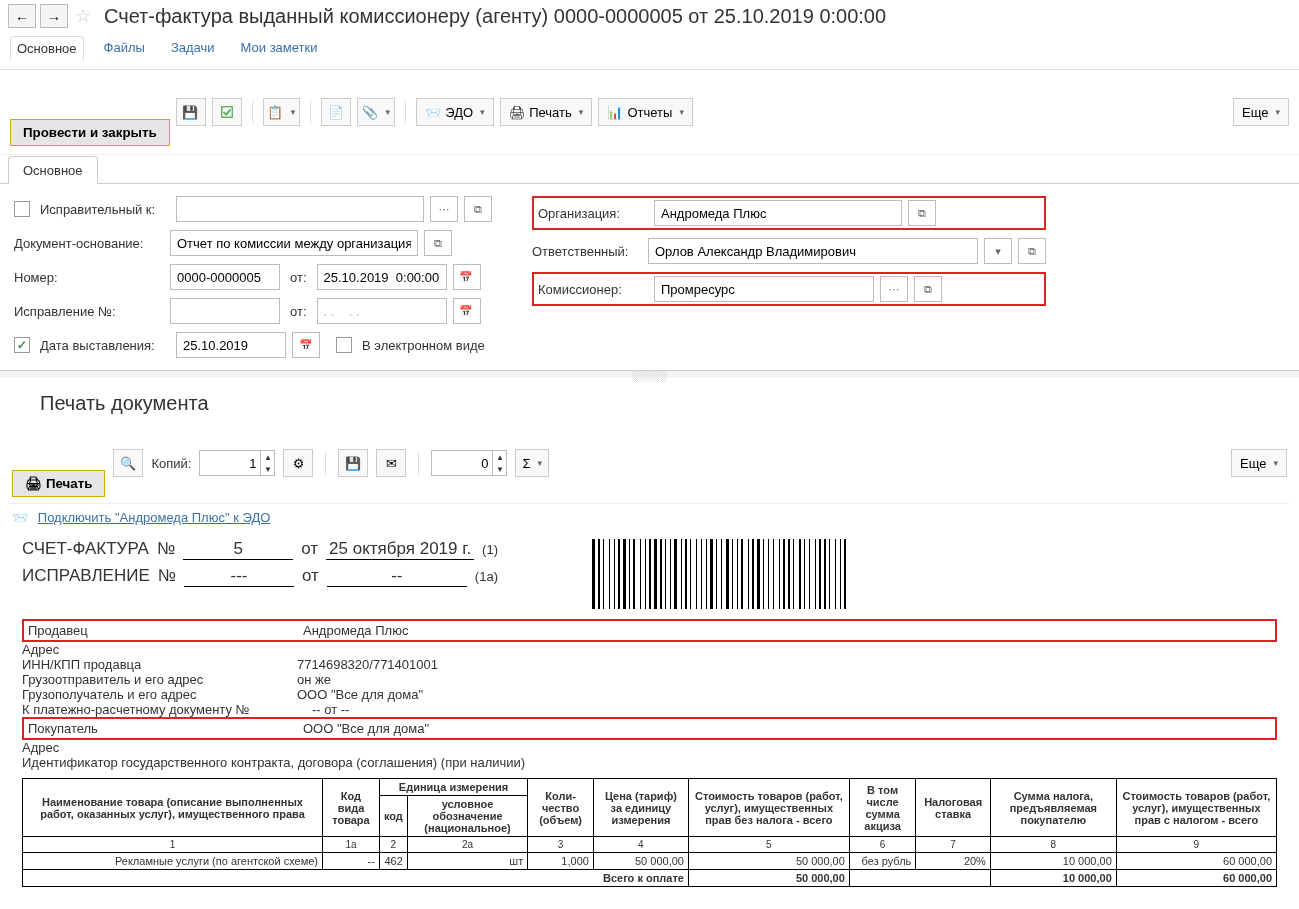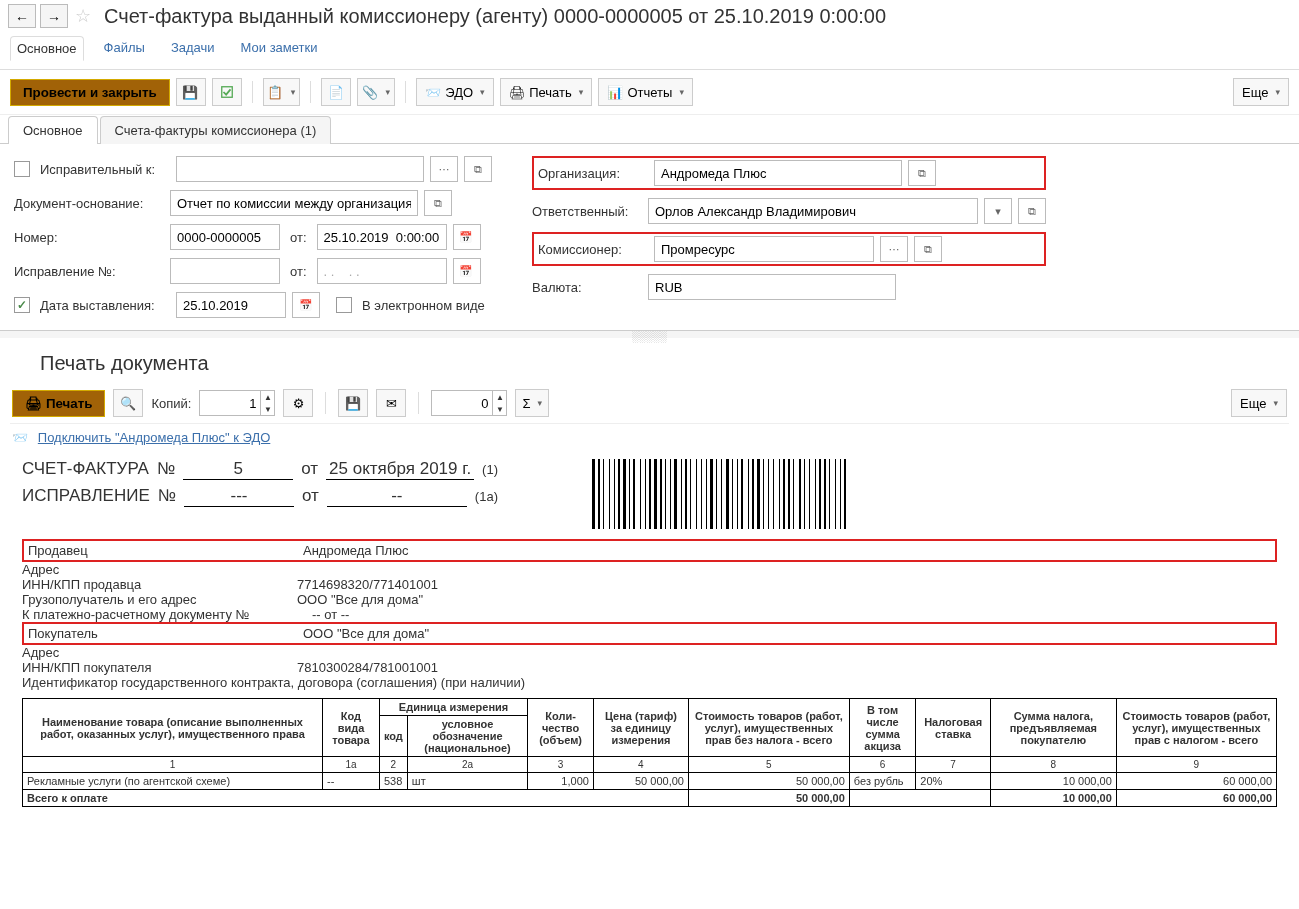--- a/index.html
+++ b/index.html
@@ -5,21 +5,21 @@
 * { box-sizing: border-box; margin: 0; padding: 0; }
 body { font-family: Arial, sans-serif; font-size: 13px; color: #333; background: #fff; }
 .topbar { display: flex; align-items: center; padding: 4px 8px; gap: 4px; }
 .nav-btn { width: 28px; height: 24px; border: 1px solid #bbb; background: #f5f5f5; cursor: pointer; font-size: 14px; display:flex;align-items:center;justify-content:center;}
 .star-btn { width: 22px; height: 22px; color: #ccc; font-size: 18px; cursor: pointer; display:flex;align-items:center;justify-content:center;}
 .page-title { font-size: 20px; font-weight: normal; margin-left: 6px; }
 .navtabs { display: flex; gap: 14px; padding: 4px 10px 8px; border-bottom: 1px solid #ddd;}
 .navtab { color: #3b6fab; cursor: pointer; padding: 4px 6px;}
 .navtab.active { background:#fff; border:1px solid #ddd; border-bottom-color:#fff; border-radius:4px 4px 0 0; color:#333;}
 .toolbar { display: flex; align-items: center; gap: 6px; padding: 8px 10px; border-bottom: 1px solid #eee;}
-.btn-yellow { background: #a16207; border:1px solid #d4aa00; padding: 5px 12px; font-weight: bold; cursor: pointer;}
+.btn-yellow { background: #e5e5e5; border:1px solid #d4aa00; padding: 5px 12px; font-weight: bold; cursor: pointer; margin-top: 41px;}
 .icon-btn { width: 30px; height: 28px; border:1px solid #ccc; background:#f8f8f8; cursor:pointer; display:flex;align-items:center;justify-content:center; font-size:13px;}
 .dropdown-btn { height:28px; border:1px solid #ccc; background:#f8f8f8; padding:0 8px; display:flex;align-items:center;gap:4px;cursor:pointer;font-size:13px;}
 .dd-arrow { font-size:9px; color:#666; margin-left:3px;}
 .btn-green svg,.icon-btn svg{width:14px;height:14px;}
 .form-tabs { display:flex; padding: 0 8px; border-bottom:1px solid #ccc;}
 .form-tab { padding:6px 14px; border:1px solid #ccc; border-bottom:none; background:#f5f5f5; cursor:pointer; border-radius:4px 4px 0 0; margin-right:2px;position:relative;top:1px;}
 .form-tab.active{background:#fff;}
 .form-body { padding:12px 14px; display:flex; gap:40px;}
 .form-col{display:flex;flex-direction:column;gap:8px;}
 .form-row { display:flex; align-items:center; gap:6px;}
@@ -42,21 +42,21 @@
 .inv-ul{border-bottom:1px solid #000;min-width:110px;display:inline-block;text-align:center;padding:0 3px;}
 .inv-paren{font-size:13px;}
 .info-table{margin-top:10px;font-size:13px;}
 .info-row{display:flex;}
 .info-lbl{width:275px;}
 .info-val{flex:1;}
 .barcode{display:flex;gap:1px;height:70px;align-items:stretch;}
 .barcode span{display:block;background:#000;}
 .inv-table{border-collapse:collapse;margin-top:8px;font-size:11px;width:100%;}
 .inv-table th,.inv-table td{border:1px solid #000;padding:2px 4px;text-align:center;vertical-align:middle;}
-.inv-table td.tl{text-align:left;}
+.inv-table td.tl{text-align:right;}
 .inv-table td.tr{text-align:right;}
 .inv-table tr.num-row td{font-size:10px;}
 .right-more{margin-left:auto;}
 .sep{width:1px;height:22px;background:#ddd;margin:0 4px;}
 .spinner{display:flex;align-items:center;border:1px solid #bbb;height:26px;}
 .spinner input{border:none;width:60px;text-align:right;padding:0 4px;font-size:13px;}
 .spinner .spbtns{display:flex;flex-direction:column;}
 .spinner .spbtns span{width:14px;height:12px;border-left:1px solid #bbb;font-size:8px;display:flex;align-items:center;justify-content:center;cursor:pointer;}
 </style>
 </head>
@@ -95,21 +95,20 @@
   <button class="dropdown-btn">🖨 <span>Печать</span><span class="dd-arrow">▾</span></button>
   <button class="dropdown-btn">📊 <span>Отчеты</span><span class="dd-arrow">▾</span></button>
   <button class="dropdown-btn right-more">
       <span>Еще</span>
       <span class="dd-arrow">▾</span>
     </button>
 </div>
 
 <div class="form-tabs">
   <div class="form-tab active">Основное</div>
-  <div class="form-tab">Счета-фактуры комиссионера (1)</div>
 </div>
 
 <div class="form-body">
   <div class="form-col">
     <div class="form-row">
       <span class="chk"></span>
       <span class="form-lbl" style="width:130px">Исправительный к:</span>
       <input class="input-txt" style="width: 248px;">
       <span class="input-sm">⋯</span>
       <span class="input-sm">⧉</span>
@@ -153,24 +152,20 @@
       <span class="form-lbl2">Ответственный:</span>
       <input class="input-txt" style="width: 330px;" value="Орлов Александр Владимирович">
       <span class="input-sm">▾</span>
       <span class="input-sm">⧉</span>
     </div>
     <div class="form-row red-box">
       <span class="form-lbl2">Комиссионер:</span>
       <input class="input-txt" style="width: 220px;" value="Промресурс">
       <span class="input-sm">⋯</span>
       <span class="input-sm">⧉</span>
-    </div>
-    <div class="form-row">
-      <span class="form-lbl2">Валюта:</span>
-      <input class="input-txt" style="width: 248px;" value="RUB">
     </div>
   </div>
 </div>
 
 <div class="splitter">░░░░░</div>
 
 <div class="print-section">
   <div class="print-title">Печать документа</div>
   <div class="print-toolbar">
     <button class="btn-yellow" style="display:flex;align-items:center;gap:4px">🖨 <span>Печать</span></button>
@@ -337,37 +332,37 @@
         </div>
       <div class="info-row">
           <span class="info-lbl">Адрес</span>
           <span class="info-val"></span>
         </div>
       <div class="info-row">
           <span class="info-lbl">ИНН/КПП продавца</span>
           <span class="info-val">7714698320/771401001</span>
         </div>
       <div class="info-row">
+          <span class="info-lbl">Грузоотправитель и его адрес</span>
+          <span class="info-val">он же</span>
+        </div>
+      <div class="info-row">
           <span class="info-lbl">Грузополучатель и его адрес</span>
           <span class="info-val">ООО "Все для дома"</span>
         </div>
       <div class="info-row">
           <span class="info-lbl" style="width:290px">К платежно-расчетному документу №</span>
           <span class="info-val">-- от --</span>
         </div>
       <div class="info-row red-box">
           <span class="info-lbl">Покупатель</span>
           <span class="info-val">ООО "Все для дома"</span>
         </div>
       <div class="info-row">
           <span class="info-lbl">Адрес</span>
-        </div>
-      <div class="info-row">
-          <span class="info-lbl">ИНН/КПП покупателя</span>
-          <span class="info-val">7810300284/781001001</span>
         </div>
       <div class="info-row">
           <span>Идентификатор государственного контракта, договора (соглашения) (при наличии)</span>
         </div>
     </div>
 
     <table class="inv-table">
       <tbody>
           <tr>
         <th rowspan="2" style="width:300px">Наименование товара (описание выполненных работ, оказанных услуг), имущественного права</th>
@@ -394,21 +389,21 @@
         <td>4</td>
         <td>5</td>
         <td>6</td>
         <td>7</td>
         <td>8</td>
         <td>9</td>
       </tr>
       <tr>
         <td class="tl">Рекламные услуги (по агентской схеме)</td>
         <td class="tl">--</td>
-        <td class="tl">538</td>
+        <td class="tl">462</td>
         <td class="tl">шт</td>
         <td class="tr">1,000</td>
         <td class="tr">50 000,00</td>
         <td class="tr">50 000,00</td>
         <td class="tl">без рубль</td>
         <td class="tl">20%</td>
         <td class="tr">10 000,00</td>
         <td class="tr">60 000,00</td>
       </tr>
       <tr style="font-weight:bold">

